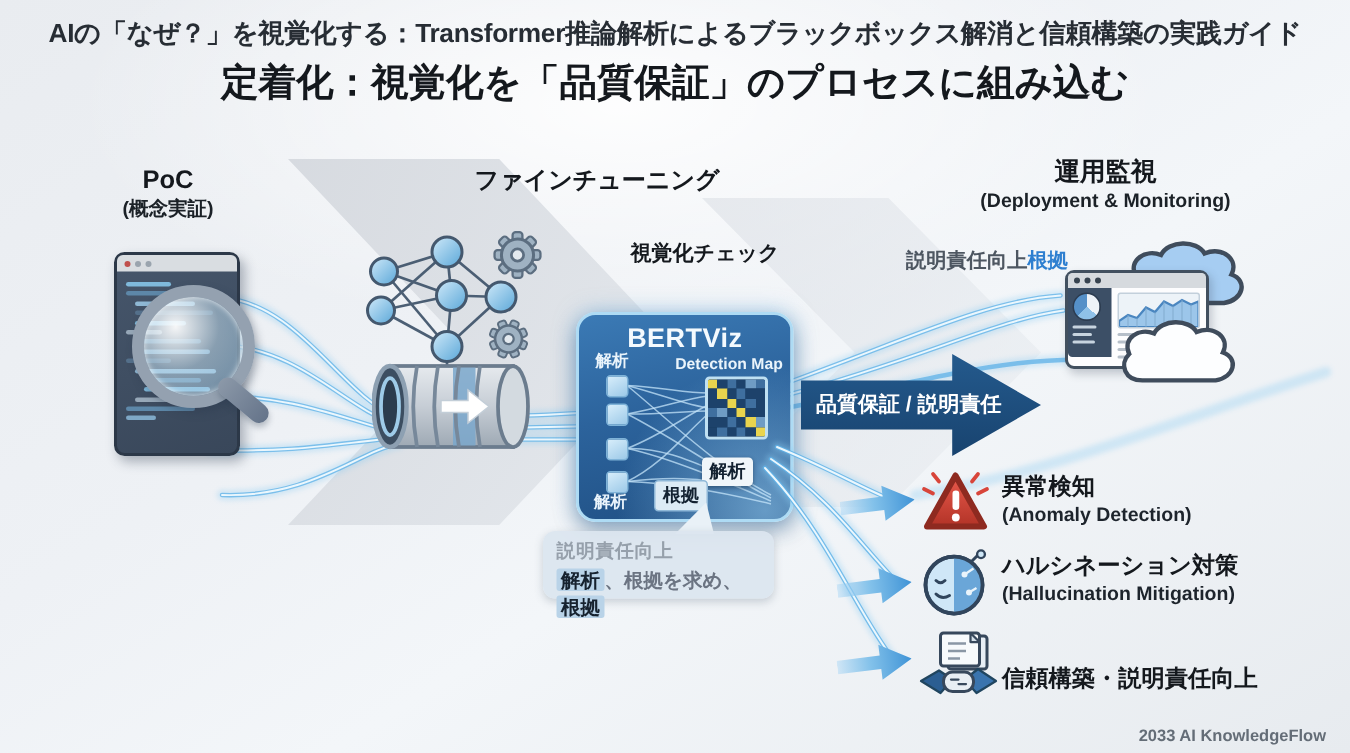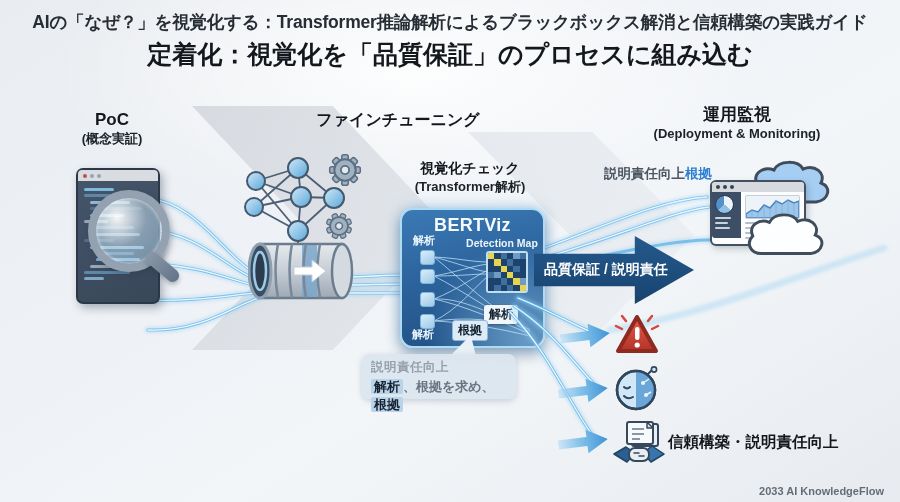--- a/index.html
+++ b/index.html
@@ -26,21 +26,21 @@
   .editor{left:76px;top:168px;width:80px;height:132px;background:linear-gradient(160deg,#46566b,#39475a);border:2px solid #2c3848;border-radius:7px;box-shadow:3px 4px 8px rgba(40,55,75,.35);}
   .editor-bar{height:11px;background:#d9dde1;border-radius:4px 4px 0 0;display:flex;align-items:center;gap:3px;padding-left:5px;}
   .dot{width:4px;height:4px;border-radius:50%;}
   .code-lines{display:flex;flex-direction:column;gap:3.4px;padding:7px 6px;}
   .code-lines i{height:3px;border-radius:1.5px;display:block;}
   .mag{left:88px;top:190px;width:66px;height:66px;border-radius:50%;border:8px solid #94a1b0;
     background:radial-gradient(circle at 32% 30%, rgba(255,255,255,.95), rgba(196,224,241,.55) 45%, rgba(150,196,226,.5));
     box-shadow:2px 3px 6px rgba(40,55,75,.35), inset 0 0 4px rgba(255,255,255,.8);}
   .mag-handle{left:146px;top:250px;width:40px;height:13px;border-radius:7px;background:linear-gradient(90deg,#8b98a8,#65748a);transform:rotate(40deg);transform-origin:4px 50%;box-shadow:2px 2px 4px rgba(40,55,75,.3);}
   
-  .bertviz{left:400px;top:208px;width:141px;height:136px;border-radius:13px;border:2.5px solid #aedbf4;
+  .bertviz{left:384px;top:208px;width:141px;height:136px;border-radius:13px;border:2.5px solid #aedbf4;
     background:
       radial-gradient(circle at 88% 96%, rgba(160,215,250,.55), rgba(160,215,250,0) 55%),
       linear-gradient(168deg,#3b7ab5 0%,#2c639c 45%,#1f4f83 100%);
     box-shadow:0 6px 14px rgba(25,60,100,.4), 0 0 14px rgba(120,190,240,.5);}
   .bv-title{left:0;top:5px;width:100%;font-size:18px;font-weight:800;color:#f4fafe;letter-spacing:.3px;}
   .bv-tag{font-size:11px;font-weight:700;color:#eaf4fb;}
   .bv-sq{width:13px;height:13px;border-radius:3px;background:linear-gradient(150deg,#d8eefb,#9cc9e8);border:1.5px solid #7fb3d8;}
   .bv-map-lbl{font-size:10.5px;font-weight:700;color:#eaf4fb;}
   .att-map{left:84px;top:41px;width:38px;height:38px;border:2px solid #bfe0f2;border-radius:3px;background:#16365c;display:grid;grid-template-columns:repeat(6,1fr);grid-template-rows:repeat(6,1fr);overflow:hidden;}
   .att-map i{display:block;background:#1d426b;}
@@ -246,21 +246,20 @@
         <path d="M72,6 q-5,27 0,54"></path>
     </g>
     <ellipse cx="94" cy="33" rx="10" ry="27" fill="#d3dae0" stroke="#6b7c8e" stroke-width="2.5"></ellipse>
     <ellipse cx="12" cy="33" rx="11" ry="27" fill="#3c4e61" stroke="#8da0b2" stroke-width="3"></ellipse>
     <ellipse cx="12" cy="33" rx="6" ry="19" fill="#2b3c4e" stroke="#9ecbe8" stroke-width="2.5"></ellipse>
     <path d="M46,29 h18 v-7 l14,11 l-14,11 v-7 h-18 Z" fill="#ffffff" stroke="#c3ced8" stroke-width="1"></path>
   </svg>
 
   <div class="abs c" style="left:398px;top:160px;width:144px;">
     <div class="stageLbl" style="font-size:14px;">視覚化チェック</div>
-    <div class="stageSub" style="font-size:13px;">(Transformer解析)</div>
   </div>
 
   <div class="abs bertviz">
     <svg class="abs" style="left:0;top:0;" width="141" height="136" viewBox="0 0 141 136">
       <g stroke="rgba(196,228,250,0.75)" stroke-width="1" fill="none">
         <path d="M32,47 C55,48 70,52 86,52"></path>
           <path d="M32,47 C58,54 72,60 86,62"></path>
           <path d="M32,47 C60,70 90,100 128,120"></path>
         <path d="M32,66 C55,62 70,56 86,54"></path>
           <path d="M32,66 C58,66 72,64 86,64"></path>
@@ -426,43 +425,51 @@
     <g stroke="#d8453a" stroke-width="2.5" stroke-linecap="round">
       <path d="M4,16 L10,19"></path>
         <path d="M10,6 L14,11"></path>
         <path d="M46,16 L40,19"></path>
         <path d="M40,6 L36,11"></path>
     </g>
     <path d="M25,7 L44,41 L6,41 Z" fill="url(#red)" stroke="#8e2a20" stroke-width="4" stroke-linejoin="round"></path>
     <rect x="23" y="17" width="4.5" height="13" rx="2.2" fill="#ffffff"></rect>
     <circle cx="25.2" cy="35" r="2.6" fill="#ffffff"></circle>
   </svg>
+  <div class="abs" style="left:668px;top:316px;z-index:5;">
+    <div class="outLbl">異常検知</div>
+    <div class="outSub">(Anomaly Detection)</div>
+  </div>
 
   <svg class="abs" style="left:612px;top:366px;z-index:5;" width="50" height="46" viewBox="0 0 50 46">
     <path d="M34,10 L40,4" stroke="#31455c" stroke-width="2"></path>
     <circle cx="42" cy="3.5" r="2.6" fill="#cfe7f7" stroke="#31455c" stroke-width="1.6"></circle>
     <circle cx="24" cy="24" r="19" fill="#cfe7f7" stroke="#31455c" stroke-width="2.5"></circle>
     <path d="M24,5 A19,19 0 0 1 24,43 Z" fill="#6aa6d8"></path>
     <circle cx="24" cy="24" r="19" fill="none" stroke="#31455c" stroke-width="2.5"></circle>
     <path d="M12,21 Q15,24 18,21" stroke="#31455c" stroke-width="2" fill="none" stroke-linecap="round"></path>
     <path d="M12,30 Q16,34 21,31" stroke="#31455c" stroke-width="2" fill="none" stroke-linecap="round"></path>
     <circle cx="31" cy="17" r="2" fill="#eaf4fb"></circle>
       <circle cx="34" cy="29" r="2" fill="#eaf4fb"></circle>
     <path d="M31,17 L37,13 M34,29 L39,26" stroke="#eaf4fb" stroke-width="1.5"></path>
   </svg>
+  <div class="abs" style="left:668px;top:369px;z-index:5;">
+    <div class="outLbl">ハルシネーション対策</div>
+    <div class="outSub">(Hallucination Mitigation)</div>
+  </div>
 
   <svg class="abs" style="left:612px;top:420px;z-index:5;" width="54" height="48" viewBox="0 0 54 48">
     <rect x="20" y="4" width="26" height="22" rx="2" fill="#e7eef5" stroke="#37485c" stroke-width="2"></rect>
     <rect x="15" y="2" width="26" height="22" rx="2" fill="#f7fafc" stroke="#37485c" stroke-width="2"></rect>
     <path d="M35,2 L41,8 L35,8 Z" fill="#d4e0ea" stroke="#37485c" stroke-width="1.5" stroke-linejoin="round"></path>
     <path d="M20,9 h12 M20,14 h12 M20,19 h8" stroke="#8a97a5" stroke-width="1.8"></path>
     <path d="M2,34 L14,27 L23,33 L15,42 Z" fill="#2b5e92" stroke="#20455f" stroke-width="1.5" stroke-linejoin="round"></path>
     <path d="M52,34 L40,26 L31,33 L39,42 Z" fill="#3a74ae" stroke="#20455f" stroke-width="1.5" stroke-linejoin="round"></path>
     <rect x="17" y="28" width="20" height="13" rx="6" fill="#e8eef4" stroke="#37485c" stroke-width="2"></rect>
     <path d="M22,33 h5 M27,36 h5" stroke="#37485c" stroke-width="1.5" stroke-linecap="round"></path>
   </svg>
-  <div class="abs" style="left:668px;top:433px;z-index:5;">
+  <div class="abs" style="left:668px;top:444px;z-index:5;">
     <div class="outLbl">信頼構築・説明責任向上</div>
   </div>
 
   <div class="abs footer">2033 AI KnowledgeFlow</div>
 
 </div>
 
 </body></html>

